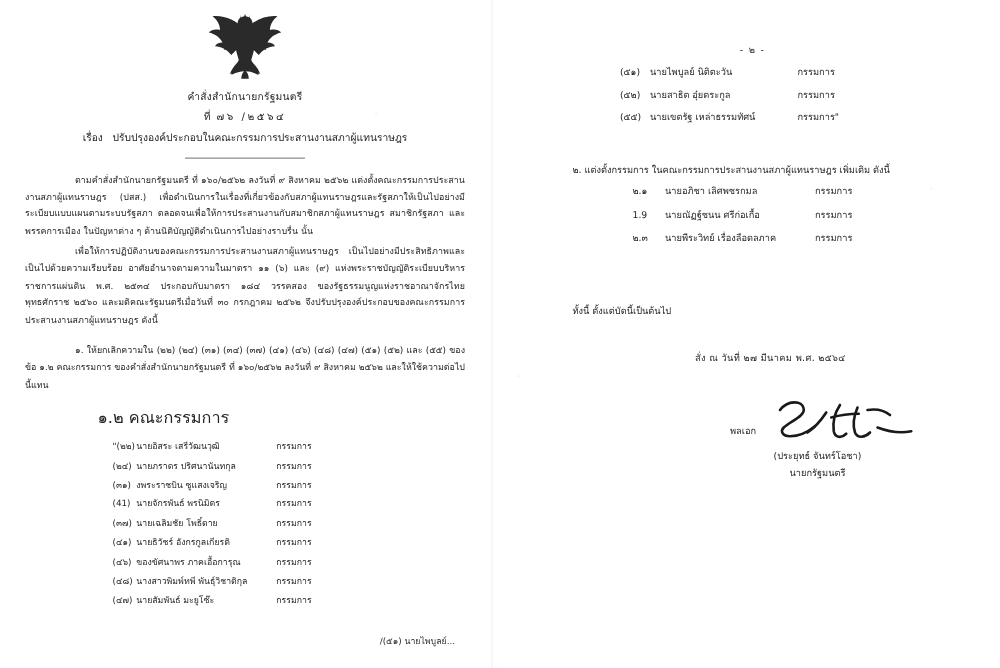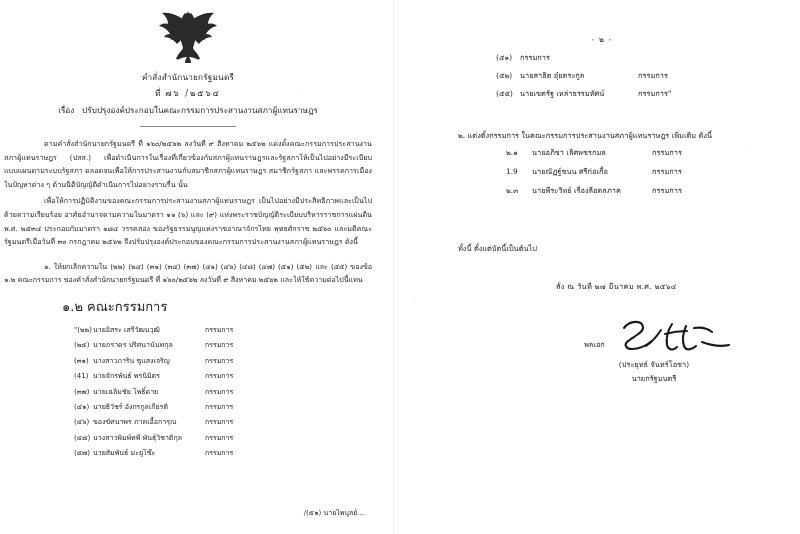--- a/index.html
+++ b/index.html
@@ -25,21 +25,21 @@
   }
 
   .page {
     position: relative;
     height: 534px;
     background: #ffffff;
     box-sizing: border-box;
   }
   .page-left {
     width: 394px;
-    padding: 6px 22px 0 4px;
+    padding: 6px 22px 0 20px;
   }
   .page-right {
     width: 406px;
     padding: 6px 30px 0 40px;
   }
 
   
   .gutter {
     position: absolute;
     left: 393px;
@@ -319,21 +319,21 @@
         <span class="r-name">นายอิสระ  เสรีวัฒนวุฒิ</span>
         <span class="r-role">กรรมการ</span>
       </div>
       <div class="roster-row">
         <span class="r-no">(๒๔)</span>
         <span class="r-name">นายภราดร  ปริศนานันทกุล</span>
         <span class="r-role">กรรมการ</span>
       </div>
       <div class="roster-row">
         <span class="r-no">(๓๑)</span>
-        <span class="r-name">นางสาวภาริน  ซูแสงเจริญ</span>
+        <span class="r-name">งพระราชบิน  ซูแสงเจริญ</span>
         <span class="r-role">กรรมการ</span>
       </div>
       <div class="roster-row">
         <span class="r-no">(41)</span>
         <span class="r-name">นายจักรพันธ์  พรนิมิตร</span>
         <span class="r-role">กรรมการ</span>
       </div>
       <div class="roster-row">
         <span class="r-no">(๓๗)</span>
         <span class="r-name">นายเฉลิมชัย  โพธิ์ดาย</span>
@@ -370,20 +370,21 @@
   <div class="gutter"></div>
   <div class="gutter-edge"></div>
 
   <div class="page page-right">
 
     <div class="page-no">- ๒ -</div>
 
     <div class="roster roster-right">
       <div class="roster-row">
         <span class="r-no">(๕๑)</span>
+        <span class="r-name">นายไพบูลย์  นิติตะวัน</span>
         <span class="r-role">กรรมการ</span>
       </div>
       <div class="roster-row">
         <span class="r-no">(๕๒)</span>
         <span class="r-name">นายสาธิต  อุ๋ยตระกูล</span>
         <span class="r-role">กรรมการ</span>
       </div>
       <div class="roster-row">
         <span class="r-no">(๕๕)</span>
         <span class="r-name">นายเขตรัฐ  เหล่าธรรมทัศน์</span>

